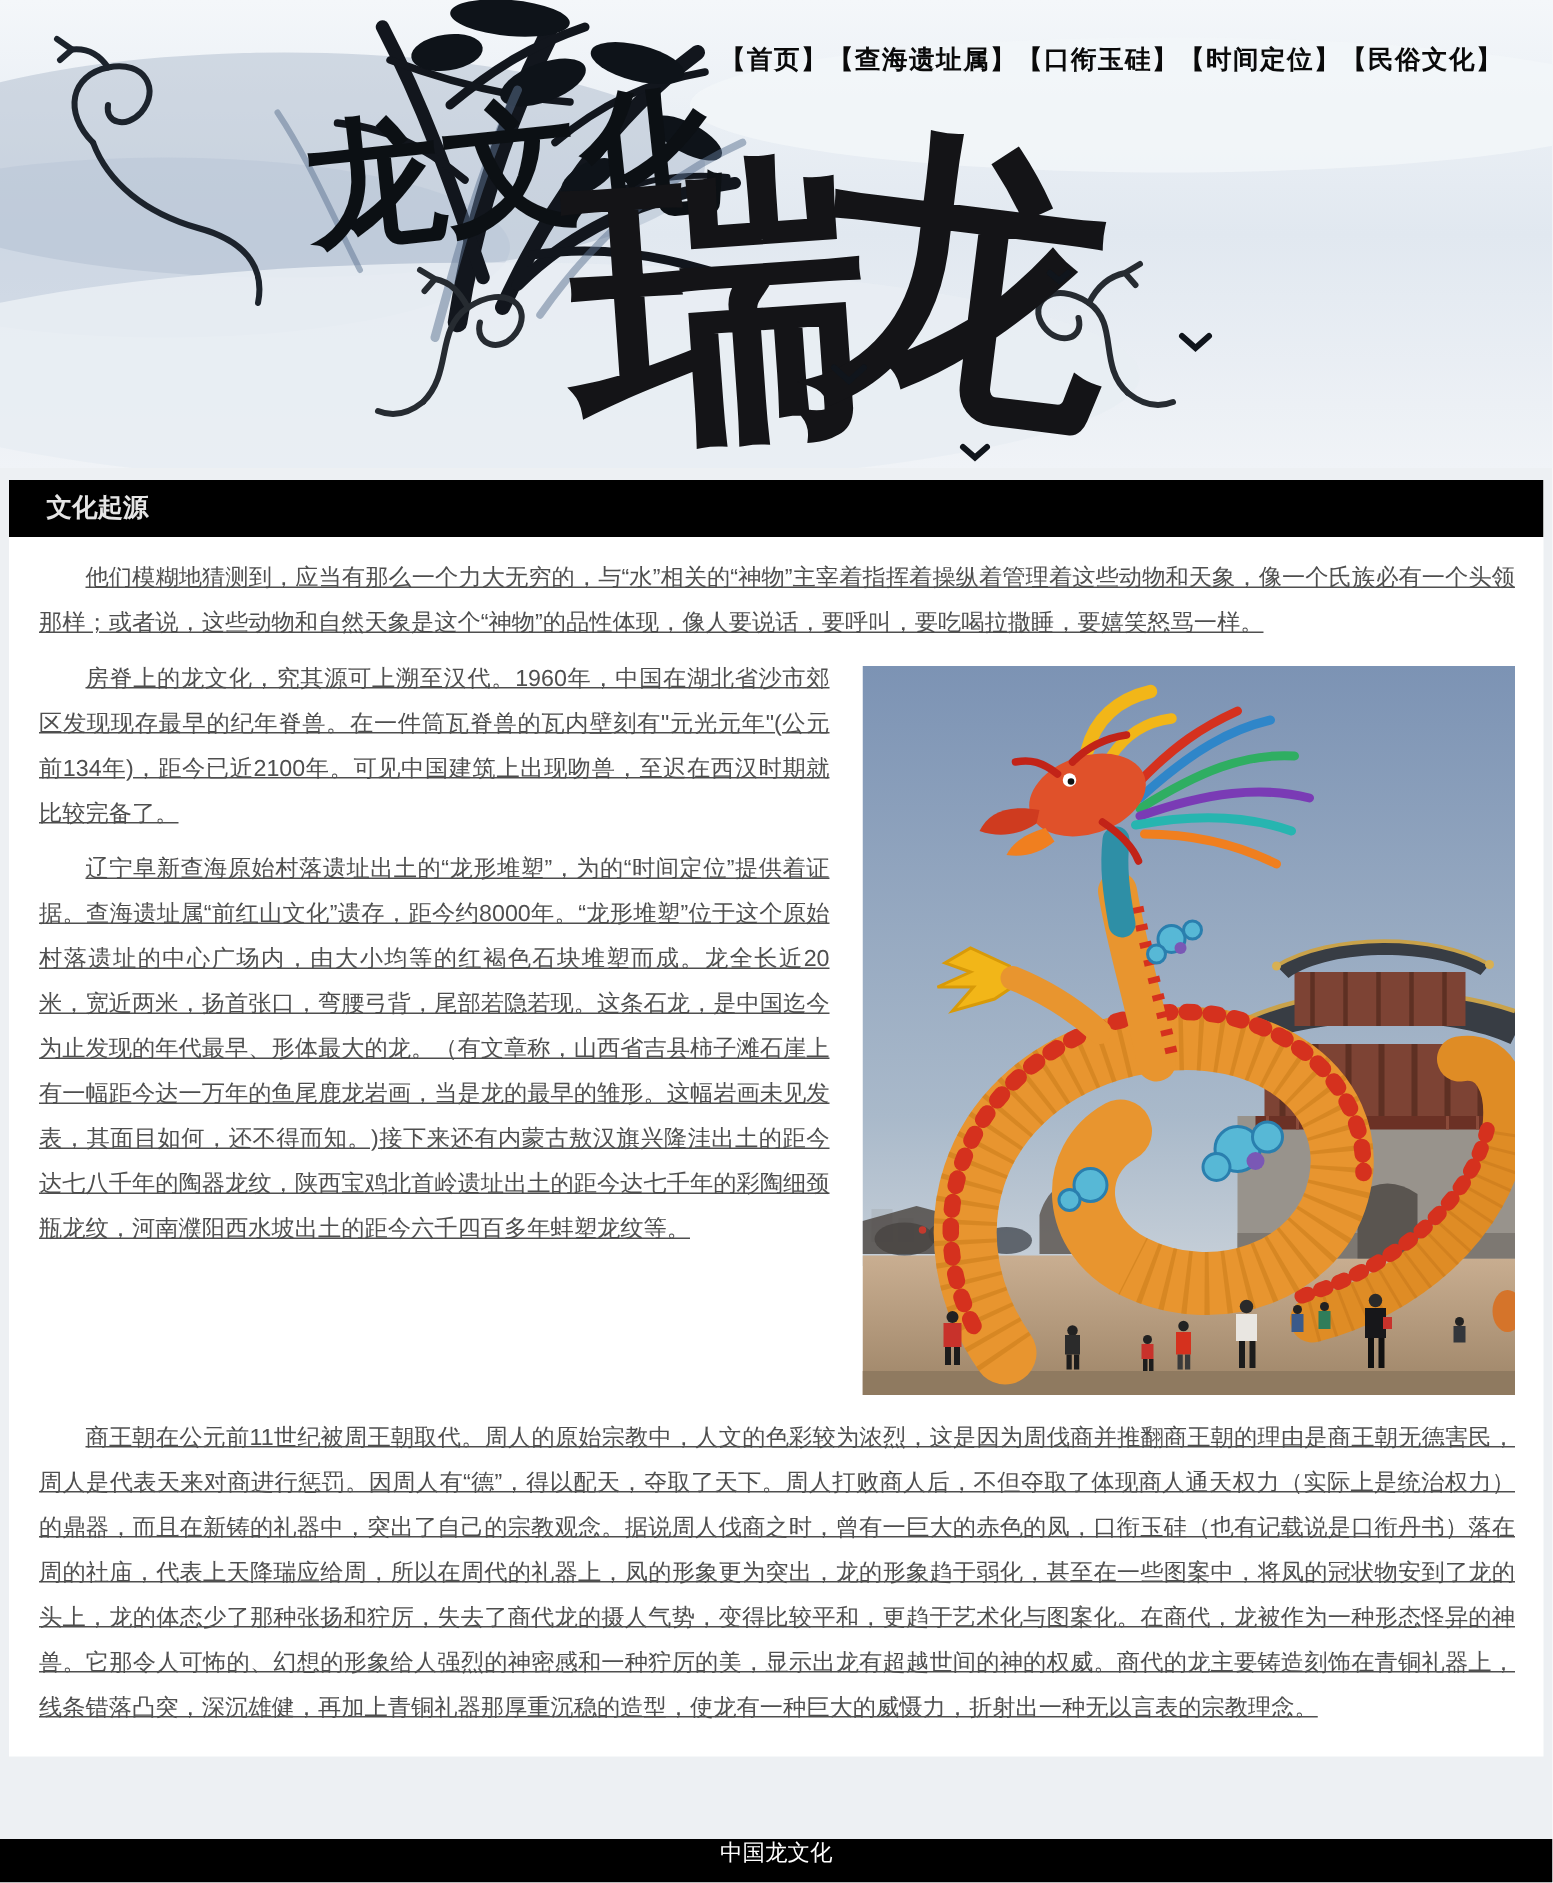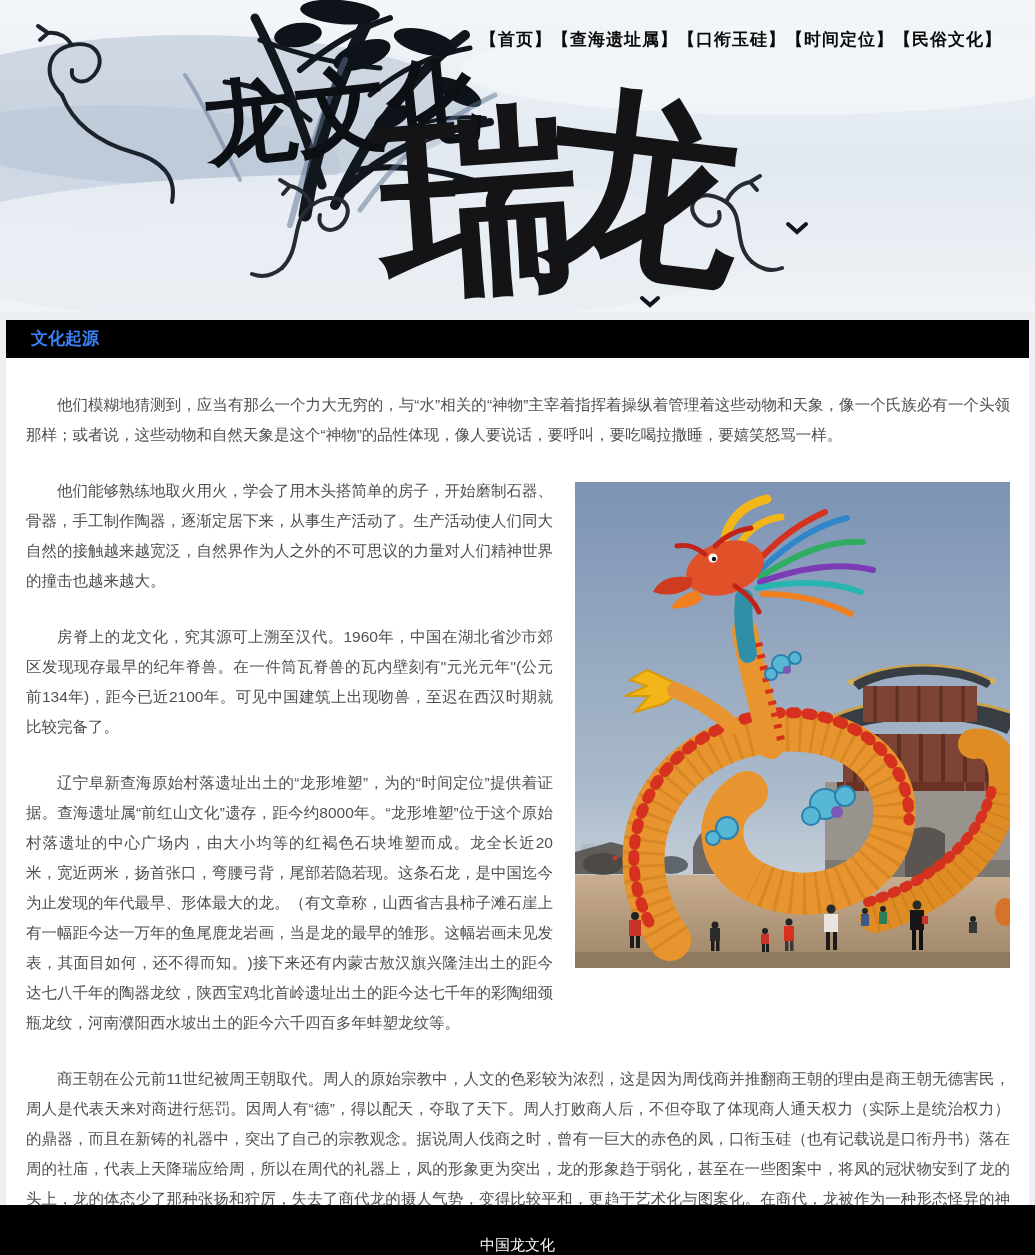--- a/index.html
+++ b/index.html
@@ -15,33 +15,33 @@
   .header { position:relative; width:1035px; height:312px; overflow:hidden;
             background:linear-gradient(180deg,#f2f5f8 0%,#e3e9f0 45%,#eef2f6 100%); }
   .header svg { position:absolute; top:0; left:0; }
   .nav { position:absolute; top:28px; left:350px; width:652px;
          display:flex; justify-content:flex-end; z-index:5; }
   .nav a { font-size:17px; font-weight:bold; color:#0a0a0a; text-decoration:none;
            letter-spacing:1px; white-space:nowrap; cursor:pointer; }
 
   
   .content { margin:8px 6px 0 6px; background:#ffffff; overflow:hidden; }
-  .section-bar { background:#000000; color:#3b82f6; height:38px; line-height:38px;
+  .section-bar { background:#000000; color:#e5e5e5; height:38px; line-height:38px;
                  padding-left:25px; font-size:17px; font-weight:bold; }
   .article { padding:6px 19px 10px 20px; font-size:15.5px; line-height:30px;
              color:#4f4f4f; text-align:justify; }
-  .article p { margin:26px 0; text-indent:2em; }
+  .article p { margin:7px 0; text-indent:2em;text-decoration:underline; }
   .article p.clear { clear:both; }
   .photo { float:right; width:435px; height:486px; margin:6px 0 14px 22px; }
   .photo svg { display:block; }
 
   
-  .footer { position:absolute; left:0; right:0; bottom:0; height:50px;
+  .footer { position:absolute; left:0; right:0; bottom:0; height:29px;
             background:#000000; color:#ffffff; display:flex;
-            align-items:flex-end; justify-content:center; font-size:15px; }
+            align-items:flex-start; justify-content:center; font-size:15px; }
 </style>
 </head>
 <body>
 
 <div class="page">
 
   <div class="header">
     <svg width="1035" height="312" viewBox="0 0 1035 312">
       <defs>
         <linearGradient id="skyh" x1="0" y1="0" x2="0" y2="1">
@@ -303,21 +303,20 @@
               </g>
             <g transform="translate(398,440)">
                 <circle cx="0" cy="-3" r="3" fill="#222"></circle>
                 <rect x="-4" y="0" width="8" height="11" fill="#33363b"></rect>
               </g>
             <ellipse cx="430" cy="430" rx="10" ry="14" fill="#d5742a"></ellipse>
           </g>
         </svg>
       </div>
 
-      <p>他们能够熟练地取火用火，学会了用木头搭简单的房子，开始磨制石器、骨器，手工制作陶器，逐渐定居下来，从事生产活动了。生产活动使人们同大自然的接触越来越宽泛，自然界作为人之外的不可思议的力量对人们精神世界的撞击也越来越大。</p>
       <p>房脊上的龙文化，究其源可上溯至汉代。1960年，中国在湖北省沙市郊区发现现存最早的纪年脊兽。在一件筒瓦脊兽的瓦内壁刻有"元光元年"(公元前134年)，距今已近2100年。可见中国建筑上出现吻兽，至迟在西汉时期就比较完备了。</p>
       <p>辽宁阜新查海原始村落遗址出土的“龙形堆塑”，为的“时间定位”提供着证据。查海遗址属“前红山文化”遗存，距今约8000年。“龙形堆塑”位于这个原始村落遗址的中心广场内，由大小均等的红褐色石块堆塑而成。龙全长近20米，宽近两米，扬首张口，弯腰弓背，尾部若隐若现。这条石龙，是中国迄今为止发现的年代最早、形体最大的龙。（有文章称，山西省吉县柿子滩石崖上有一幅距今达一万年的鱼尾鹿龙岩画，当是龙的最早的雏形。这幅岩画未见发表，其面目如何，还不得而知。)接下来还有内蒙古敖汉旗兴隆洼出土的距今达七八千年的陶器龙纹，陕西宝鸡北首岭遗址出土的距今达七千年的彩陶细颈瓶龙纹，河南濮阳西水坡出土的距今六千四百多年蚌塑龙纹等。</p>
       <p class="clear">商王朝在公元前11世纪被周王朝取代。周人的原始宗教中，人文的色彩较为浓烈，这是因为周伐商并推翻商王朝的理由是商王朝无德害民，周人是代表天来对商进行惩罚。因周人有“德”，得以配天，夺取了天下。周人打败商人后，不但夺取了体现商人通天权力（实际上是统治权力）的鼎器，而且在新铸的礼器中，突出了自己的宗教观念。据说周人伐商之时，曾有一巨大的赤色的凤，口衔玉硅（也有记载说是口衔丹书）落在周的社庙，代表上天降瑞应给周，所以在周代的礼器上，凤的形象更为突出，龙的形象趋于弱化，甚至在一些图案中，将凤的冠状物安到了龙的头上，龙的体态少了那种张扬和狞厉，失去了商代龙的摄人气势，变得比较平和，更趋于艺术化与图案化。在商代，龙被作为一种形态怪异的神兽。它那令人可怖的、幻想的形象给人强烈的神密感和一种狞厉的美，显示出龙有超越世间的神的权威。商代的龙主要铸造刻饰在青铜礼器上，线条错落凸突，深沉雄健，再加上青铜礼器那厚重沉稳的造型，使龙有一种巨大的威慑力，折射出一种无以言表的宗教理念。</p>
     </div>
   </div>
 
   <div class="footer">
     <span>中国龙文化</span>
   </div>
 

